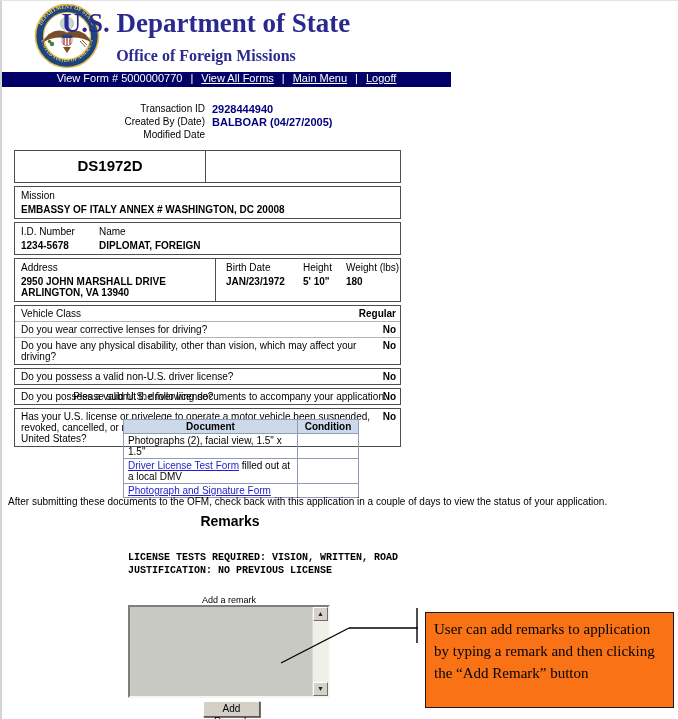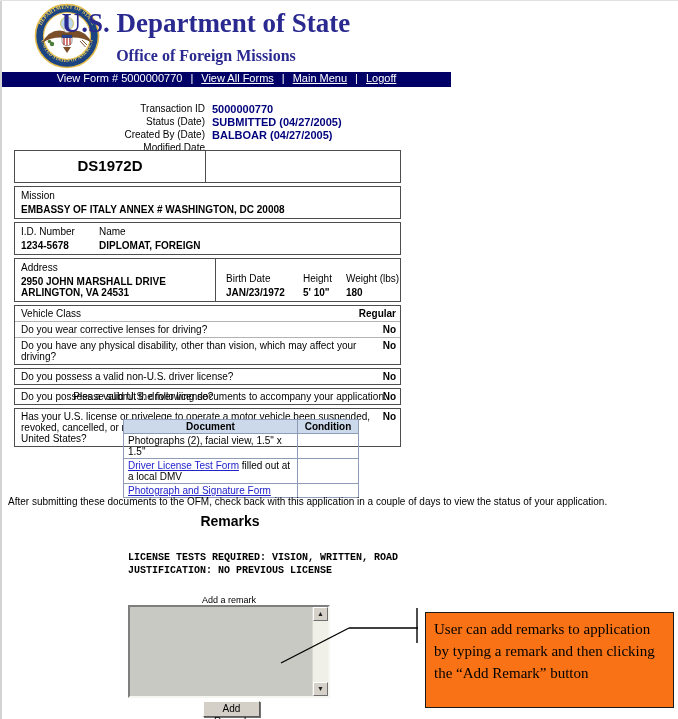--- a/index.html
+++ b/index.html
@@ -32,21 +32,21 @@
   .flex{display:flex;}
   .cell-l{width:190px;border-right:1px solid #4d4d4d;}
   .ds-code{font-size:15px;font-weight:bold;text-align:center;line-height:29px;}
   .lbl{font-size:10px;color:#000;}
   .val{font-size:10px;font-weight:bold;}
   .pad{padding:3px 4px 3px 6px;}
   .hdr-right{display:flex;padding:3px 0 4px 10px;flex:1;}
   .col-lt{width:90px;}
   .col-it{flex:1;}
   .stack .lbl{margin-bottom:3px;}
-  .addr-right{display:flex;padding:3px 0 3px 10px;flex:1;align-items:flex-end;}
+  .addr-right{display:flex;padding:3px 0 3px 10px;flex:1;}
   .col-bd{width:77px;}
   .col-h{width:43px;}
   .col-w{flex:1;}
   .qrow{display:flex;justify-content:space-between;align-items:flex-start;
         padding:2px 4px 2px 6px;line-height:11px;}
   .qrow + .qrow{border-top:1px solid #b3b3b3;}
   .qtext{flex:1;padding-right:6px;}
   .qans{font-weight:bold;white-space:nowrap;}
 
   
@@ -134,25 +134,21 @@
     <a>View All Forms</a>
     <span class="sep">|</span>
     <a>Main Menu</a>
     <span class="sep">|</span>
     <a>Logoff</a>
   </div>
 
   <div class="txn">
     <div class="txn-row">
       <span class="txn-label">Transaction ID</span>
-      <span class="txn-value">5000000770</span>
-    </div>
-    <div class="txn-row">
-      <span class="txn-label">Status (Date)</span>
-      <span class="txn-value">SUBMITTED (04/27/2005)</span>
+      <span class="txn-value">2928444940</span>
     </div>
     <div class="txn-row">
       <span class="txn-label">Created By (Date)</span>
       <span class="txn-value">BALBOAR (04/27/2005)</span>
     </div>
     <div class="txn-row">
       <span class="txn-label">Modified Date</span>
       <span class="txn-value"></span>
     </div>
   </div>
@@ -178,21 +174,21 @@
       <div class="pad stack">
         <div class="lbl">Name</div>
         <div class="val">DIPLOMAT, FOREIGN</div>
       </div>
     </div>
 
     <div class="sec flex">
       <div class="cell-l pad stack">
         <div class="lbl">Address</div>
         <div class="val">2950 JOHN MARSHALL DRIVE</div>
-        <div class="val">ARLINGTON, VA 24531</div>
+        <div class="val">ARLINGTON, VA 13940</div>
       </div>
       <div class="addr-right">
         <div class="col-bd stack">
           <div class="lbl">Birth Date</div>
           <div class="val">JAN/23/1972</div>
         </div>
         <div class="col-h stack">
           <div class="lbl">Height</div>
           <div class="val">5' 10"</div>
         </div>

